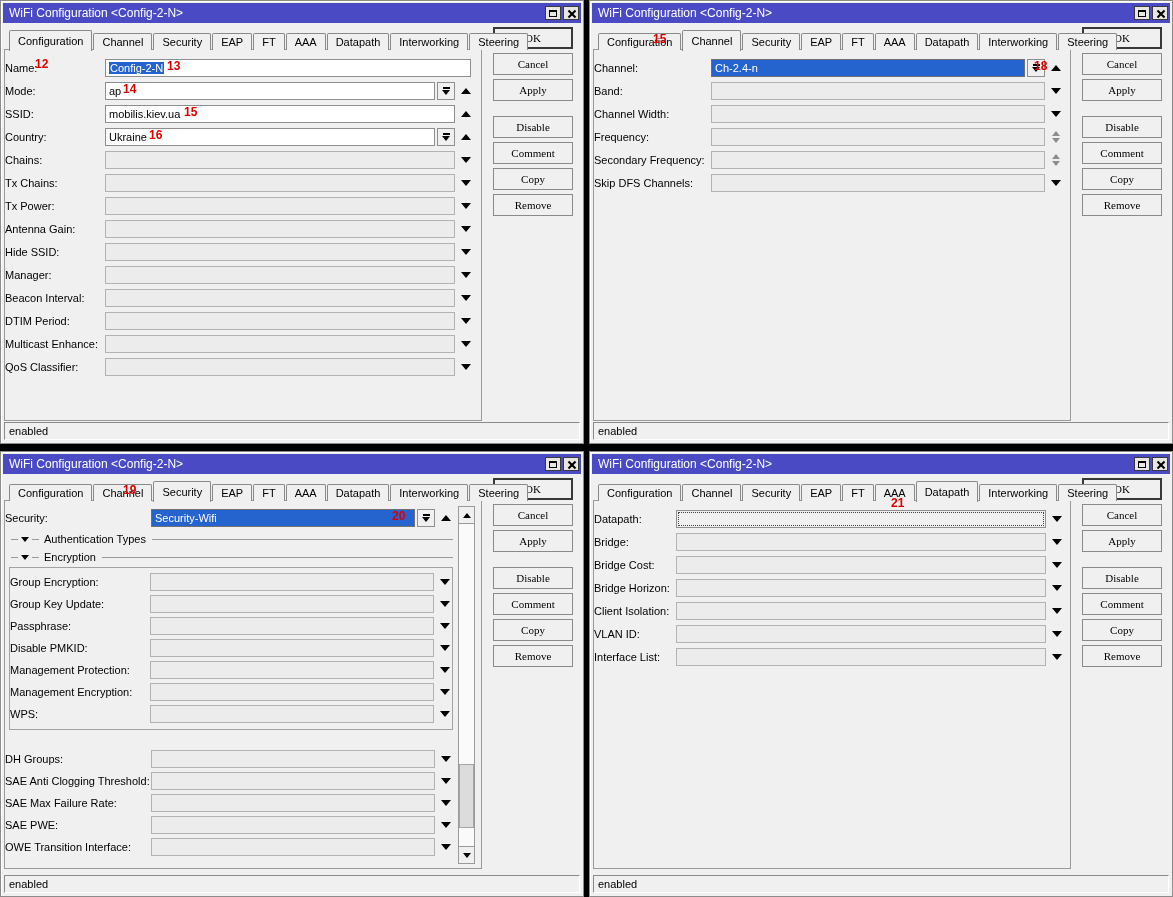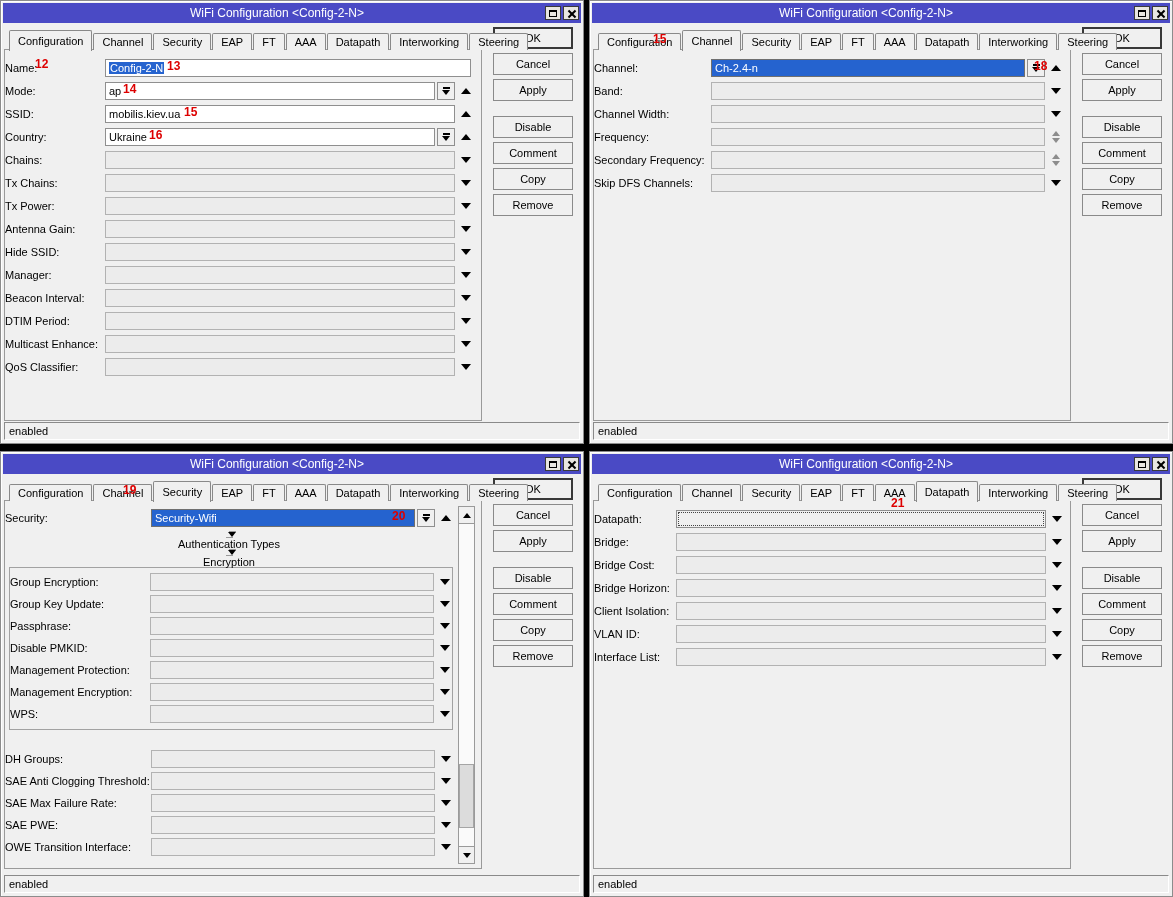--- a/index.html
+++ b/index.html
@@ -7,21 +7,21 @@
        font-family:"Liberation Sans",sans-serif;-webkit-font-smoothing:antialiased;}
   .window{position:absolute;width:584px;background:var(--winbg);border:1px solid #8c8c8c;
           box-shadow:inset 1px 1px 0 #ffffff; box-sizing:border-box;}
   .w0{left:0;top:0;height:444px;}
   .w1{left:589px;top:0;height:444px;}
   .w2{left:0;top:451px;height:446px;}
   .w3{left:589px;top:451px;height:446px;}
 
   .titlebar{position:absolute;left:2px;right:2px;top:2px;height:20px;background:var(--tbar);
             color:#fff;font-size:12px;display:flex;align-items:center;padding-left:6px;box-sizing:border-box;}
-  .titlebar .title{flex:1;white-space:nowrap;overflow:hidden;text-align:center;}
+  .titlebar .title{flex:1;white-space:nowrap;overflow:hidden;}
   .tbtns{display:flex;gap:2px;padding-right:2px;}
   .tbtn{width:16px;height:14px;background:#e8e6e1;border:1px solid #3a3a3a;display:flex;
         align-items:center;justify-content:center;box-sizing:border-box;}
   .glyph-max{width:8px;height:7px;border:1px solid #000;border-top:2px solid #000;box-sizing:border-box;}
   .glyph-close{position:relative;width:9px;height:9px;}
   .glyph-close::before,.glyph-close::after{content:"";position:absolute;left:4px;top:0;width:2px;height:10px;background:#000;}
   .glyph-close::before{transform:rotate(45deg);}
   .glyph-close::after{transform:rotate(-45deg);}
 
   .tabstrip{position:absolute;left:8px;top:28px;height:21px;display:flex;align-items:flex-end;z-index:3;}
@@ -54,30 +54,30 @@
   .ddglyph .bar{width:7px;height:2px;background:#000;margin-bottom:1px;}
   .tglcol{width:22px;display:flex;align-items:center;justify-content:center;flex:0 0 auto;}
   .tri{width:0;height:0;display:block;}
   .tri-up{border-left:5px solid transparent;border-right:5px solid transparent;border-bottom:6px solid #000;}
   .tri-down{border-left:5px solid transparent;border-right:5px solid transparent;border-top:6px solid #000;}
   .tri-dd{border-left:4px solid transparent;border-right:4px solid transparent;border-top:5px solid #000;}
   .spinner{display:flex;flex-direction:column;gap:2px;align-items:center;}
   .spinner .up{border-left:4px solid transparent;border-right:4px solid transparent;border-bottom:5px solid #8d8d8d;width:0;height:0;}
   .spinner .down{border-left:4px solid transparent;border-right:4px solid transparent;border-top:5px solid #8d8d8d;width:0;height:0;}
 
-  .sec{display:flex;align-items:center;height:16px;margin:0 0 2px 6px;flex-direction:column;}
+  .sec{display:flex;align-items:center;height:16px;margin:0 0 2px 6px;}
   .sec .l1,.sec .l2{width:7px;border-top:1px solid #9a9a9a;}
   .sec .striangle{margin:0 3px;border-left:4px solid transparent;border-right:4px solid transparent;border-top:5px solid #000;width:0;height:0;}
   .sec .l2{margin-right:5px;}
   .sec .slabel{font-size:11px;padding-right:6px;white-space:nowrap;}
   .sec .l3{flex:1;border-top:1px solid #9a9a9a;}
   .groupframe{margin:2px 0 20px 4px;border:1px solid #a2a2a2;padding:5px 0 2px 0;}
   .groupframe .flabel{width:calc(var(--lw) - 6px);}
 
-  .btncol{position:absolute;left:492px;top:26px;width:80px;display:flex;flex-direction:column;z-index:2;}
+  .btncol{position:absolute;left:492px;top:26px;width:80px;display:flex;flex-direction:column;z-index:2;font-family:Liberation Serif, serif;}
   .abtn{height:22px;margin-bottom:4px;background:#f0f0f0;border:1px solid #8a8a8a;font-size:11px;
         display:flex;align-items:center;justify-content:center;box-sizing:border-box;color:#000;}
   .abtn.default{border:2px solid #383838;}
   .abtn.gap{margin-top:11px;}
 
   .statusbar{position:absolute;left:3px;right:3px;bottom:3px;height:18px;background:var(--winbg);
              border:1px solid;border-color:#8a8a8a #ffffff #ffffff #8a8a8a;font-size:11px;
              display:flex;align-items:center;padding:0 4px;box-sizing:border-box;}
 
   .scrollbar{position:absolute;top:5px;bottom:4px;right:6px;width:17px;border:1px solid #9a9a9a;

